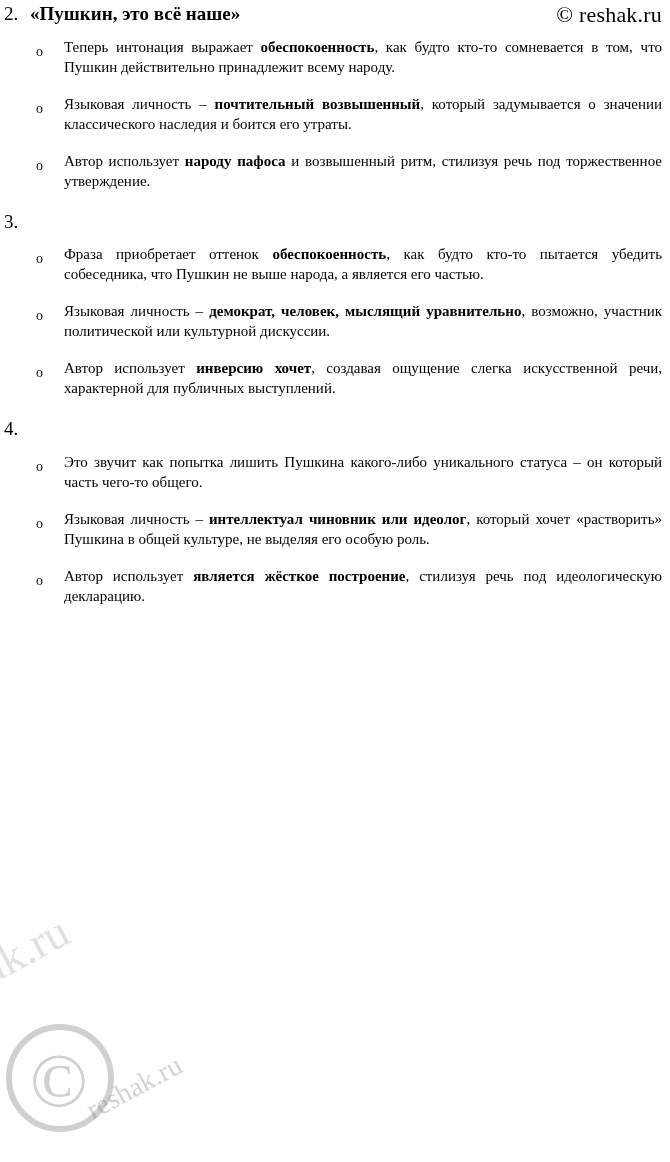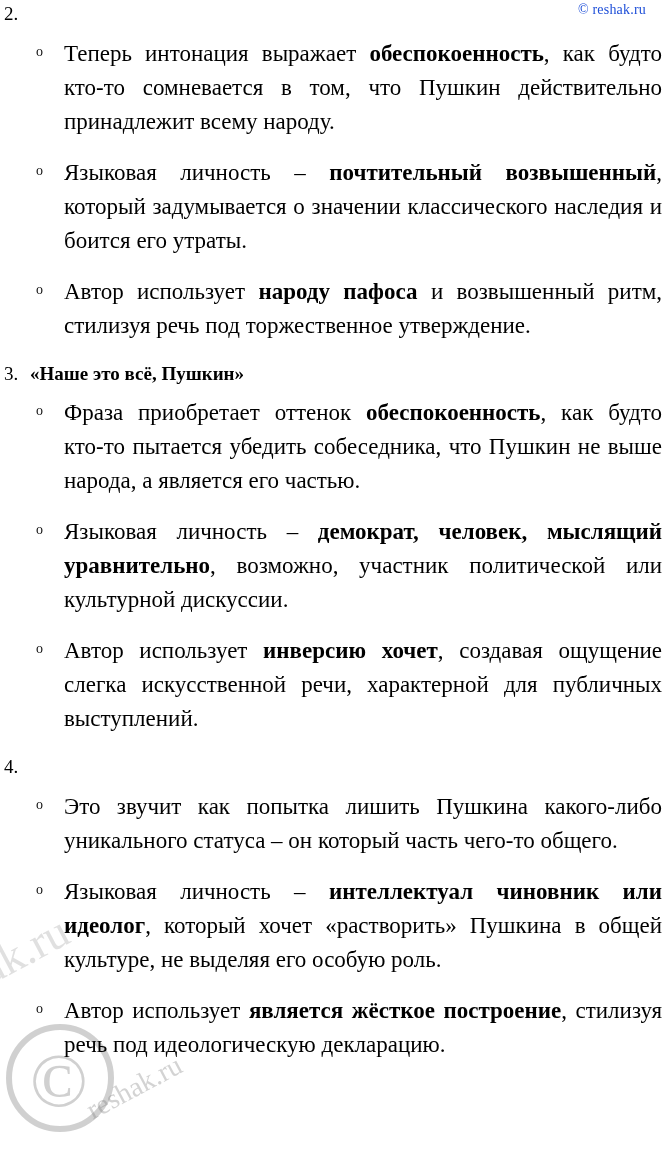--- a/index.html
+++ b/index.html
@@ -21,23 +21,23 @@
     width: 670px;
     min-height: 1162px;
     padding: 0;
     box-sizing: border-box;
   }
 
   
   .copyright-top {
     position: absolute;
     top: 2px;
-    right: 24px;
-    font-size: 14px;
-    color: #1d4ed8;
+    right: 8px;
+    font-size: 22px;
+    color: #000000;
     letter-spacing: 0.2px;
     white-space: nowrap;
   }
 
   
   .watermark-diagonal {
     position: absolute;
     left: -8px;
     bottom: 10px;
     width: 300px;
@@ -129,22 +129,22 @@
     flex: 0 0 28px;
     width: 28px;
     margin-left: 32px;
     font-size: 14px;
     line-height: 30px;
     color: #111;
     font-family: "Liberation Serif", serif;
   }
   .bullet-text {
     flex: 1 1 auto;
-    font-size: 23px;
-    line-height: 34px;
+    font-size: 15px;
+    line-height: 20px;
     text-align: justify;
     text-justify: inter-word;
     padding-right: 2px;
     hyphens: manual;
   }
   .bullet-text b {
     font-weight: bold;
   }
 </style>
 </head>
@@ -157,40 +157,40 @@
   <div class="watermark-circle"></div>
   <div class="watermark-c">©</div>
   <div class="watermark-diagonal">reshak.ru</div>
   <div class="watermark-text2">reshak.ru</div>
 
   <div class="content">
     <div id="sections-root">
         <div class="section">
           <div class="section-head">
             <span class="section-num">2.</span>
+            <span class="section-title">«Пушкин, это всё наше»</span>
           </div>
           <ul class="bullets">
             <li class="bullet">
               <span class="bullet-marker">o</span>
               <span class="bullet-text"><span>Теперь интонация выражает </span><b>обеспокоенность</b><span>, как будто кто-то сомневается в том, что Пушкин действительно принадлежит всему народу.</span></span>
             </li>
             <li class="bullet">
               <span class="bullet-marker">o</span>
               <span class="bullet-text"><span>Языковая личность – </span><b>почтительный возвышенный</b><span>, который задумывается о значении классического наследия и боится его утраты.</span></span>
             </li>
             <li class="bullet">
               <span class="bullet-marker">o</span>
               <span class="bullet-text"><span>Автор использует </span><b>народу пафоса</b><span> и возвышенный ритм, стилизуя речь под торжественное утверждение.</span></span>
             </li>
           </ul>
         </div>
         <div class="section">
           <div class="section-head">
             <span class="section-num">3.</span>
-            <span class="section-title">«Наше это всё, Пушкин»</span>
           </div>
           <ul class="bullets">
             <li class="bullet">
               <span class="bullet-marker">o</span>
               <span class="bullet-text"><span>Фраза приобретает оттенок </span><b>обеспокоенность</b><span>, как будто кто-то пытается убедить собеседника, что Пушкин не выше народа, а является его частью.</span></span>
             </li>
             <li class="bullet">
               <span class="bullet-marker">o</span>
               <span class="bullet-text"><span>Языковая личность – </span><b>демократ, человек, мыслящий уравнительно</b><span>, возможно, участник политической или культурной дискуссии.</span></span>
             </li>

